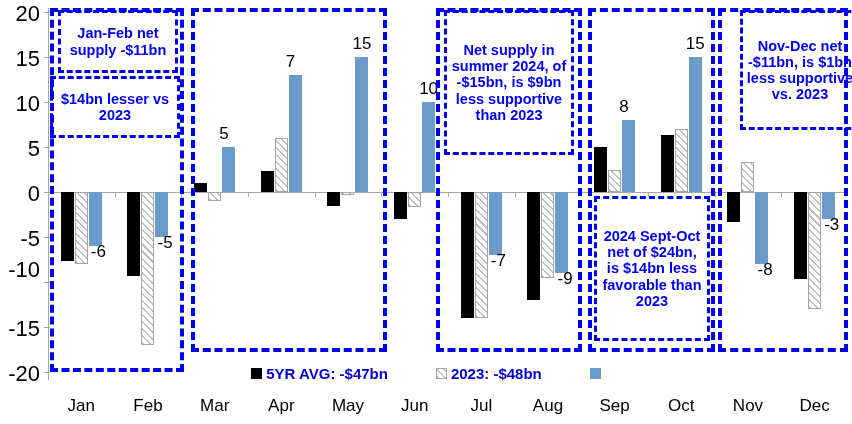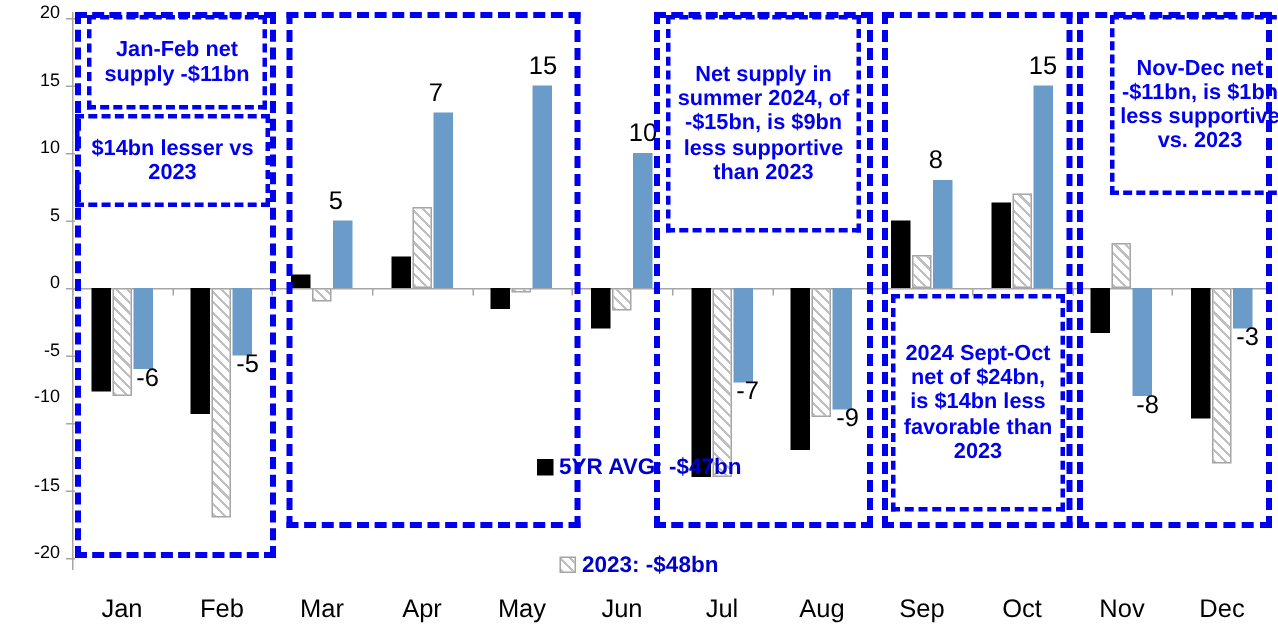--- a/index.html
+++ b/index.html
@@ -4,21 +4,21 @@
 <style>
   html,body{margin:0;padding:0;background:#ffffff;}
   body{width:852px;height:424px;overflow:hidden;
        font-family:"Liberation Sans","DejaVu Sans",sans-serif;}
   #root{position:relative;width:852px;height:424px;}
 
   
   .plot{position:absolute;left:48px;top:8px;width:800px;height:372px;}
   .zeroline{position:absolute;left:0;right:0;top:184px;height:1px;background:#a6a6a6;}
   .axisline{position:absolute;left:48px;top:8px;width:1px;height:372px;background:#a6a6a6;}
-  .ylab{position:absolute;width:40px;text-align:right;font-size:12px;color:#000;}
+  .ylab{position:absolute;width:40px;text-align:right;font-size:22px;color:#000;}
   .ytickmark{position:absolute;left:44px;width:6px;height:1px;background:#a6a6a6;}
 
   
   .group{position:absolute;top:0;height:372px;}
   .bar{position:absolute;width:13px;}
   .bar.b5{background:#000000;}
   .bar.b23{background:#f2f2f2;border:1px solid #a6a6a6;box-sizing:border-box;
            background-image:repeating-linear-gradient(45deg,#bfbfbf 0 1.5px,#ffffff 1.5px 5px);}
   .bar.b24{background:#6b9bc8;}
   .dlabel{position:absolute;font-size:17px;color:#000;white-space:nowrap;}
@@ -28,21 +28,21 @@
   
   .abox{position:absolute;border:3px dashed #0000ee;box-sizing:border-box;
         color:#0000ee;font-weight:bold;font-size:14.5px;line-height:1.12;
         text-align:center;display:flex;align-items:center;justify-content:center;
         padding:2px 3px;background:transparent;}
   .region{position:absolute;border:4px dashed #0000ee;box-sizing:border-box;
           background:transparent;pointer-events:none;}
 
   
   .legend{position:absolute;left:0;top:362px;width:852px;height:22px;
-          display:flex;justify-content:center;align-items:center;gap:48px;flex-direction:column;}
+          display:flex;justify-content:center;align-items:center;gap:48px;}
   .lgitem{display:flex;align-items:center;gap:4px;font-size:15px;font-weight:bold;color:#0000cc;
           white-space:pre;}
   .swatch{width:11px;height:11px;display:inline-block;}
   .sw5{background:#000000;}
   .sw23{background:#f2f2f2;border:1px solid #a6a6a6;box-sizing:border-box;
         background-image:repeating-linear-gradient(45deg,#bfbfbf 0 1.5px,#ffffff 1.5px 5px);}
   .sw24{background:#6b9bc8;}
 </style>
 </head>
 <body>

